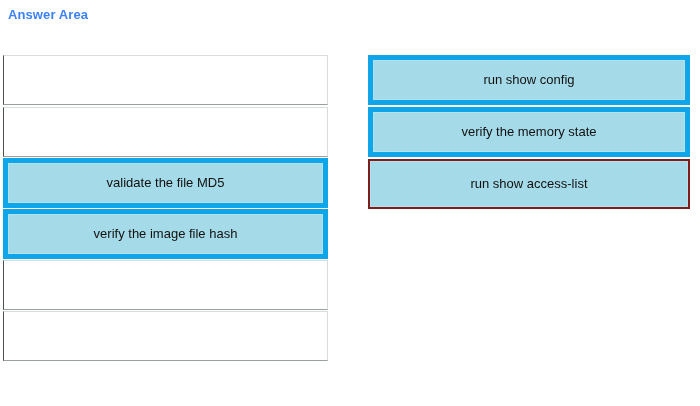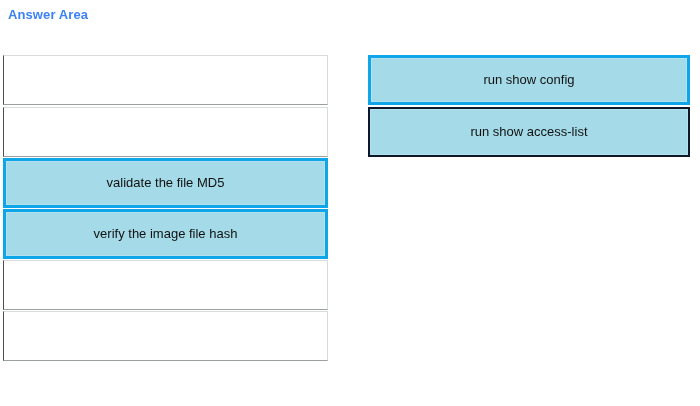--- a/index.html
+++ b/index.html
@@ -57,27 +57,27 @@
   
   .slot.empty {
     border: 1px solid #d8dcdc;
     border-left: 1px solid #4c4f4f;
     border-bottom: 1px solid #9aa0a0;
     background: #ffffff;
   }
 
   
   .slot.filled {
-    border: 3px solid #0ea5e9;
+    border: 5px solid #0ea5e9;
     background: #a5dbe8;
     box-shadow: inset 0 0 0 1px #b3e2ec;
   }
 
   .slot.filled.selected {
-    border: 2px solid #0f172a;
+    border: 2px solid #7f1d1d;
   }
 
   .slot-label {
     display: block;
     text-align: center;
     line-height: 16px;
     white-space: nowrap;
   }
 
   .gap-1 { margin-bottom: 1px; }
@@ -117,18 +117,21 @@
 
 </div>
 
 <div class="column" id="choices-column">
 
   <div class="slot filled gap-2">
     <span class="slot-label">run show config</span>
   </div>
 
 
+  <div class="slot filled gap-2">
+    <span class="slot-label">verify the memory state</span>
+  </div>
 
   <div class="slot filled selected">
     <span class="slot-label">run show access-list</span>
   </div>
 
 </div>
 
 </body></html>

